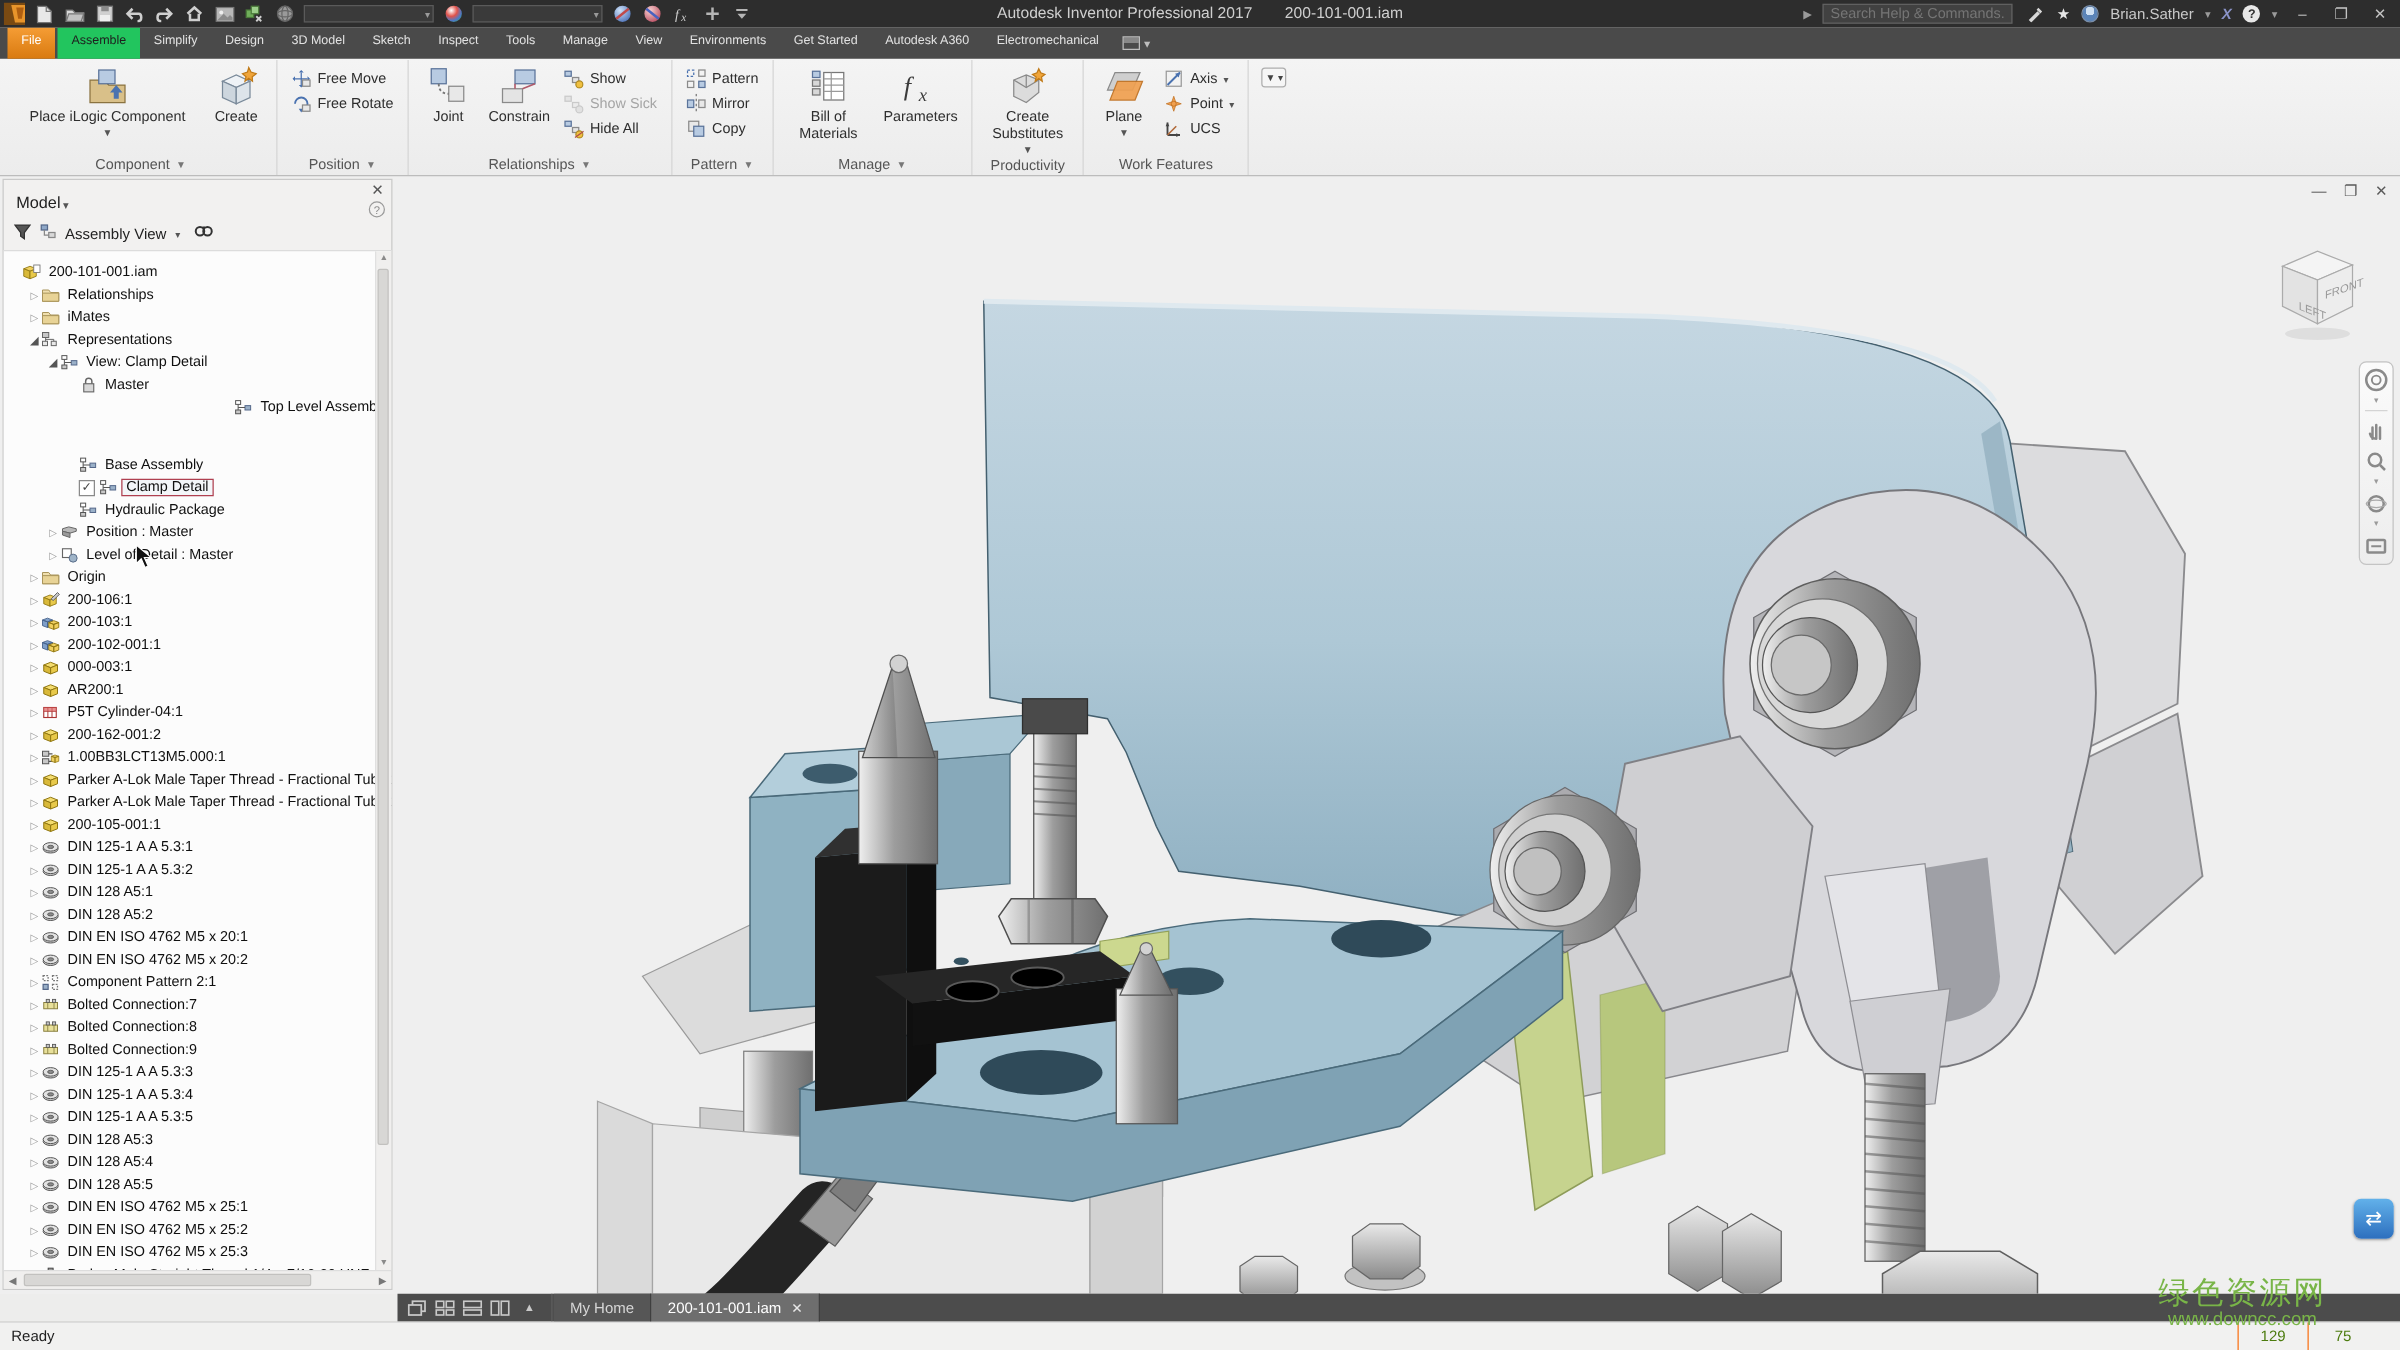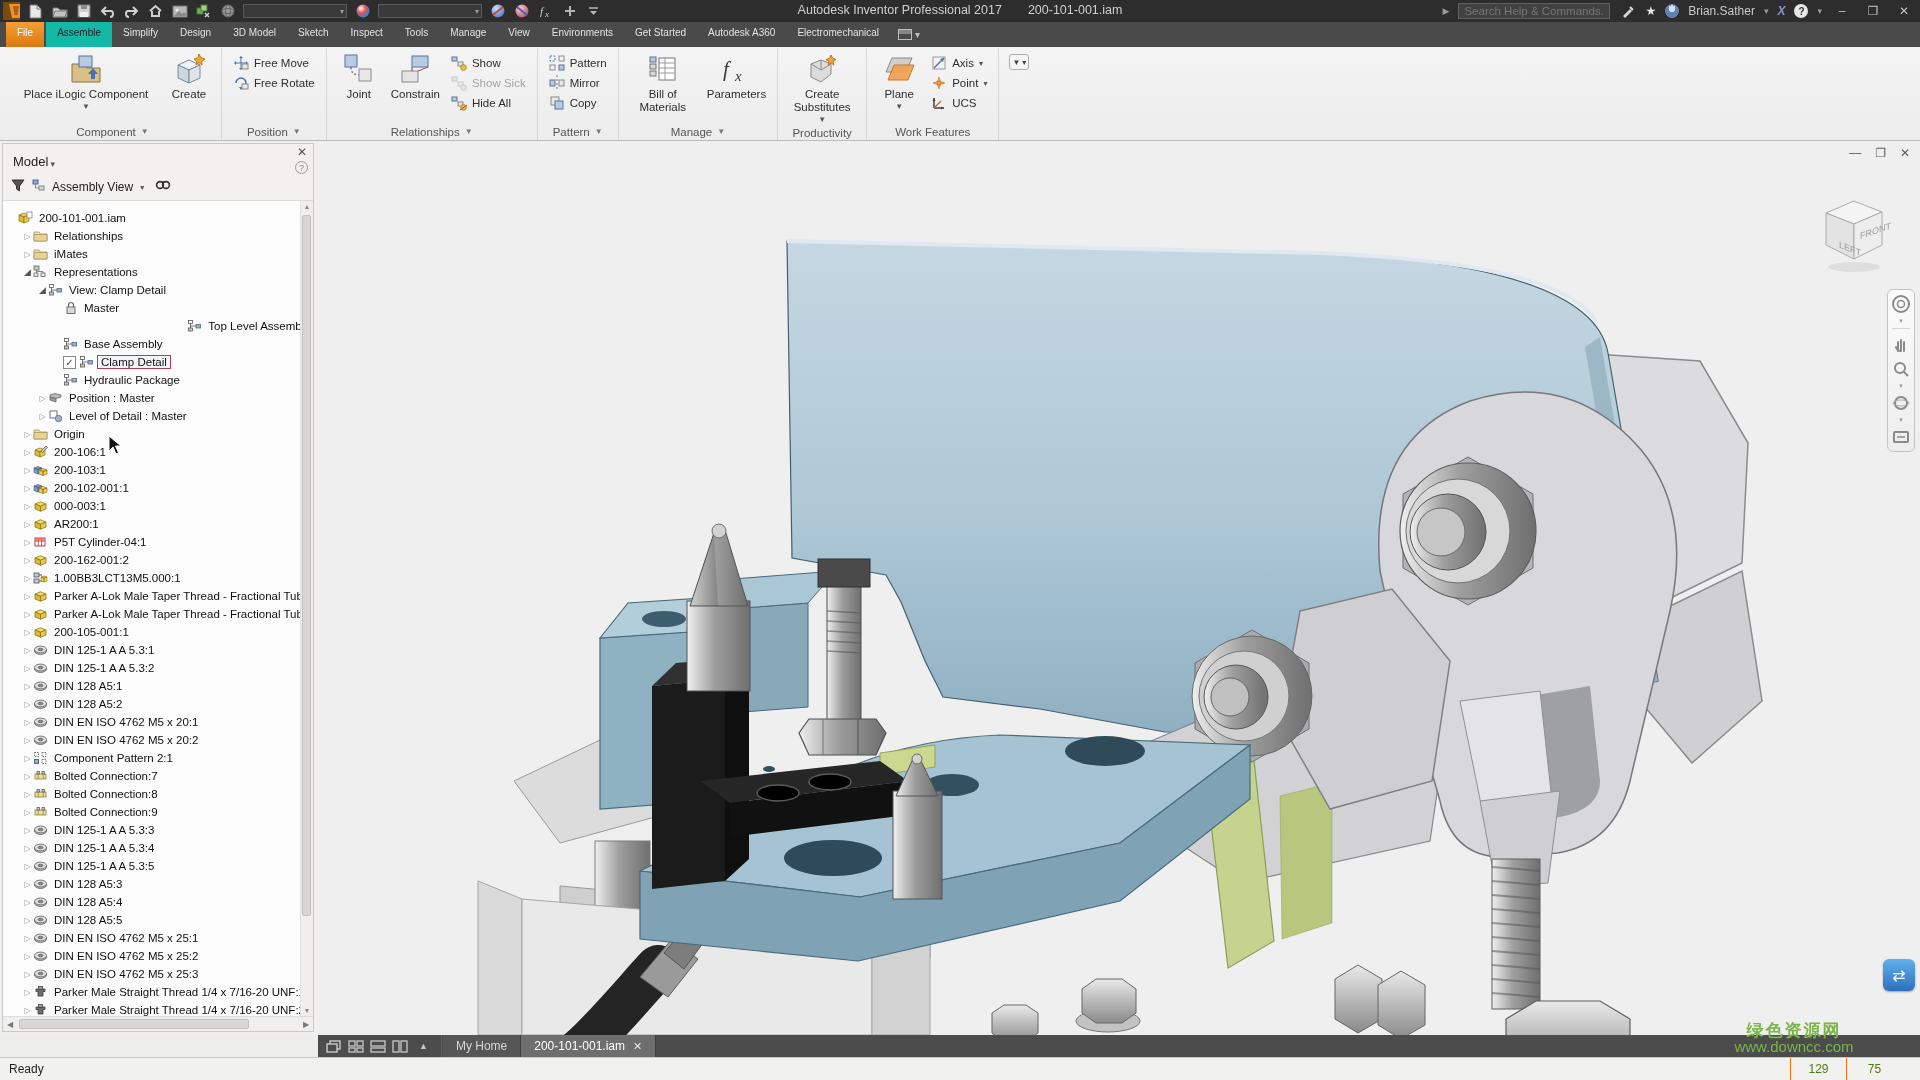--- a/index.html
+++ b/index.html
@@ -18,21 +18,21 @@
   .tb-arrow{color:#9a9a9a;font-size:9px}
   .avatar{width:14px;height:14px;border-radius:50%;background:radial-gradient(circle at 50% 32%,#cfe0f2 0 34%,#5b84b8 35% 100%);border:1px solid #7a8ea8}
   .winbtn{width:22px;text-align:center;color:#c3c3c3;font-size:12px}
   .star{color:#e6e6e6}.exchx{color:#8a93c8;font-weight:bold;font-style:italic}
   .helpc{width:14px;height:14px;border-radius:50%;background:#e8e8e8;color:#333;font-size:10px;display:inline-flex;align-items:center;justify-content:center;font-weight:bold}
 
   
   .tabrow{height:25px;background:#4a4a4a;display:flex;align-items:stretch;padding-left:6px;z-index:29;position:relative}
   .rtab{padding:5px 11px 4px;font-size:10px;color:#e2e2e2;white-space:nowrap}
   .rtab.file{background:linear-gradient(#f59d35,#d97a10);color:#fff;margin-right:2px}
-  .rtab.active{background:#14b8a6;color:#1e1e1e}
+  .rtab.active{background:#22c55e;color:#1e1e1e}
   .rtab-extra{display:flex;align-items:center;gap:3px;color:#bdbdbd;font-size:10px;padding:0 8px}
   .rtab-extra .box{width:14px;height:11px;border:1px solid #bdbdbd;background:linear-gradient(#888 0 45%,transparent 45%)}
 
   
   .ribbon{height:94px;background:linear-gradient(#f4f4f4,#ececec);border-bottom:1px solid #bcbcbc;display:flex;align-items:stretch;padding:1px 0 0 4px;position:relative;z-index:28}
   .rgroup{display:flex;flex-direction:column;border-right:1px solid #d5d5d5;padding:0 2px}
   .rg-content{flex:1;display:flex;align-items:flex-start;padding:3px 5px 0;gap:3px}
   .rg-label{height:17px;display:flex;align-items:center;justify-content:center;gap:5px;font-size:11.5px;color:#555}
   .rg-label .dd{font-size:8px;color:#777}
   .btn-large{display:flex;flex-direction:column;align-items:center;min-width:50px;max-width:74px;padding:1px 4px;font-size:11.5px;color:#2e2e2e;text-align:center;line-height:1.15}
@@ -93,21 +93,21 @@
   .wic{width:16px;height:13px;display:flex}
   .bb-up{color:#c9c9c9;font-size:9px;padding:0 5px;display:flex;align-items:center}
   .dtab{display:flex;align-items:center;padding:0 13px;font-size:12px;color:#d6d6d6;background:#565656;border-right:1px solid #3f3f3f;gap:8px}
   .dtab.active{background:#6e6e6e;color:#fff}
   .dtab .x{font-size:11px;color:#e8e8e8}
   .statusbar{height:23px;background:#f1f1f0;border-top:1px solid #c9c9c9;display:flex;align-items:center;font-size:12px;color:#1e1e1e;padding-left:9px}
   .sb-cells{margin-left:auto;display:flex;height:100%;align-items:stretch;margin-right:18px}
   .sb-cell{min-width:56px;display:flex;align-items:center;justify-content:center;border-left:1px solid #f97316;padding:0 12px;color:#4d7c0f}
 
   .watermark{position:absolute;left:1694px;top:1022px;width:200px;text-align:center;z-index:50;color:#79b548;line-height:1.02;pointer-events:none}
-  .watermark .l1{font-size:17px;font-weight:bold;letter-spacing:2px}
+  .watermark .l1{font-size:25px;font-weight:normal;letter-spacing:2px}
   .watermark .l2{font-size:15px}
 
   .cursor-arrow{position:absolute;z-index:12;left:108px;top:294px}
 </style>
 </head>
 <body>
 
 <div class="titlebar">
   <div class="qat" id="qat">
       <span class="qicon">
@@ -837,21 +837,21 @@
           <span class="tico">
             <svg viewBox="0 0 15 14">
               <rect x="1.5" y="1.5" width="4" height="3" fill="#fff" stroke="#555" stroke-width=".8"></rect>
               <rect x="1.5" y="9" width="4" height="3" fill="#c8c8c8" stroke="#555" stroke-width=".8"></rect>
               <rect x="9" y="5.5" width="4.5" height="3.5" fill="#9ab0c8" stroke="#55688a" stroke-width=".8"></rect>
               <path d="M3.5 4.5 V9 M3.5 7 H9" fill="none" stroke="#555" stroke-width=".8"></path>
             </svg>
           </span>
           <span class="lbl">Top Level Assembly</span>
         </div>
-        <div class="trow" style="padding-left: 49px;">
+        <div class="trow" style="padding-left: 49px; margin-top: 28px;">
           <span class="arr"></span>
           <span class="tico">
             <svg viewBox="0 0 15 14">
               <rect x="1.5" y="1.5" width="4" height="3" fill="#fff" stroke="#555" stroke-width=".8"></rect>
               <rect x="1.5" y="9" width="4" height="3" fill="#c8c8c8" stroke="#555" stroke-width=".8"></rect>
               <rect x="9" y="5.5" width="4.5" height="3.5" fill="#9ab0c8" stroke="#55688a" stroke-width=".8"></rect>
               <path d="M3.5 4.5 V9 M3.5 7 H9" fill="none" stroke="#555" stroke-width=".8"></path>
             </svg>
           </span>
           <span class="lbl">Base Assembly</span>

